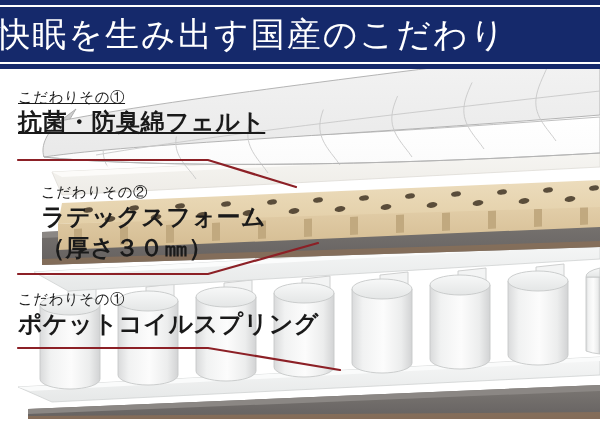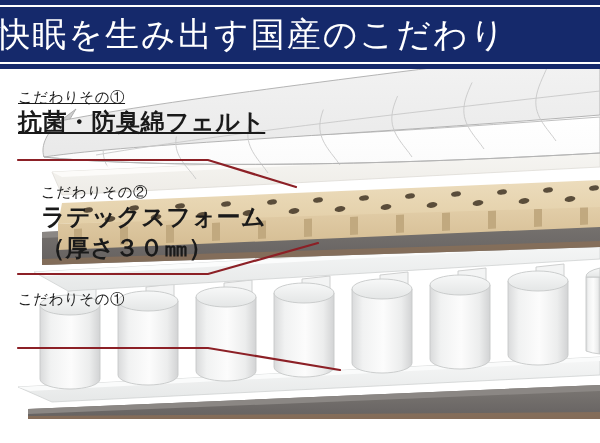--- a/index.html
+++ b/index.html
@@ -307,16 +307,17 @@
   </div>
 
   <div class="lbl" id="label-2">
     <div class="small">こだわりその②</div>
     <div class="big">ラテックスフォーム</div>
     <div class="big">（厚さ３０㎜）</div>
   </div>
 
   <div class="lbl" id="label-3">
     <div class="small">こだわりその①</div>
+    <div class="big">ポケットコイルスプリング</div>
   </div>
 
 
 </div>
 
 </body></html>

